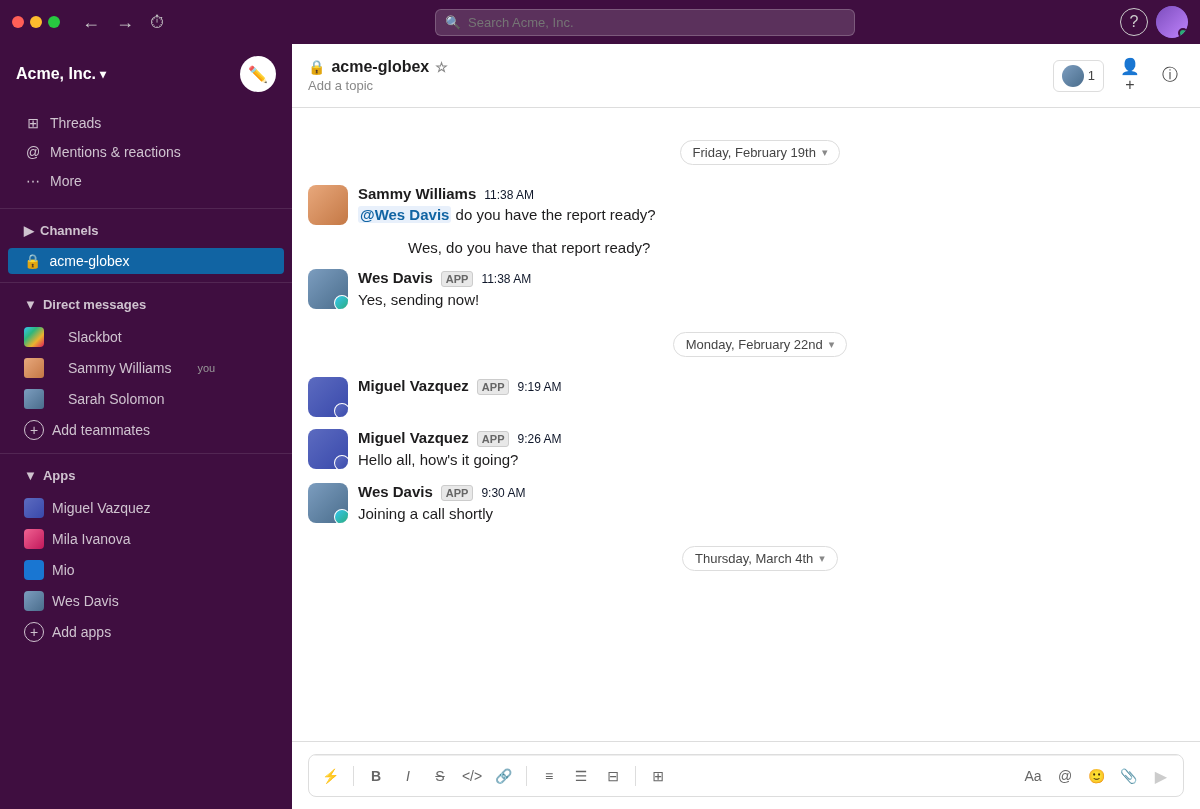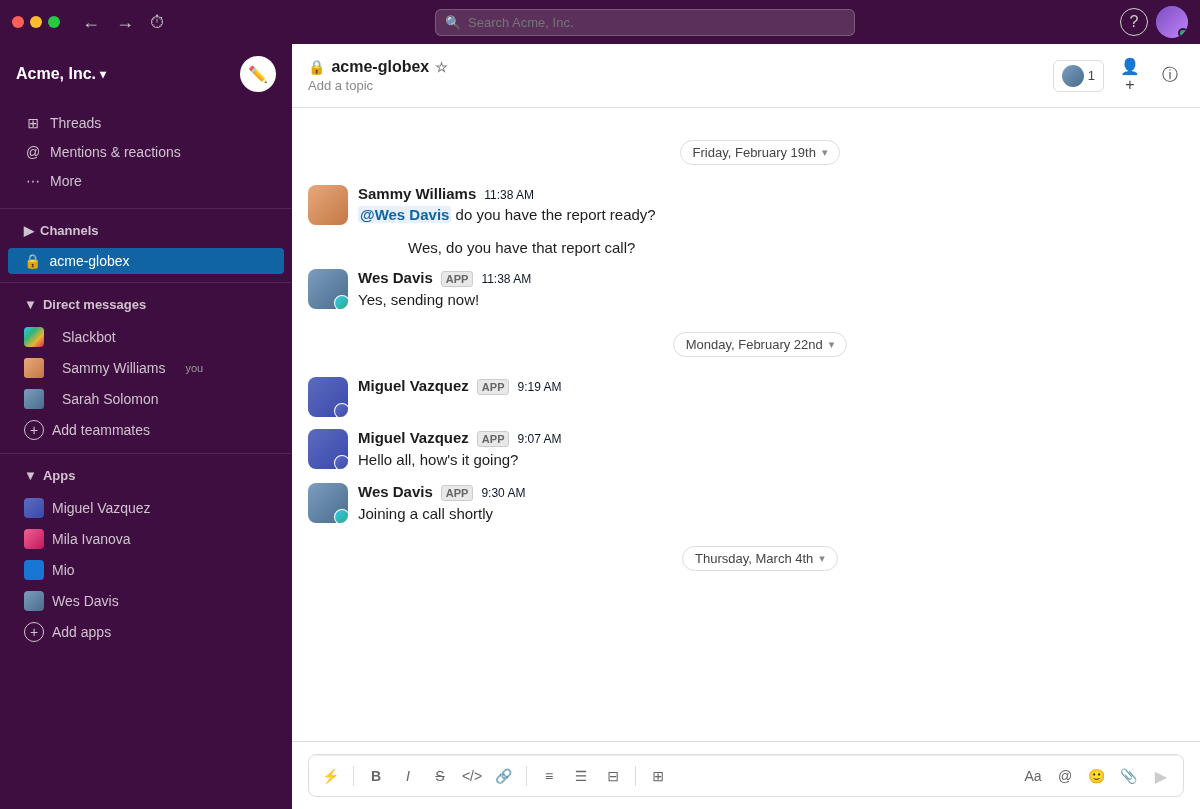--- a/index.html
+++ b/index.html
@@ -35,21 +35,21 @@
 
     .sidebar-nav { padding: 4px 0; }
     .sidebar-item { display: flex; align-items: center; gap: 8px; padding: 6px 16px; color: #cfc3cf; font-size: 14px; cursor: pointer; border-radius: 4px; margin: 1px 8px; }
     .sidebar-item-icon { width: 18px; text-align: center; font-size: 14px; }
 
     .sidebar-section { padding: 6px 16px; color: #cfc3cf; font-size: 13px; font-weight: 600; cursor: pointer; display: flex; align-items: center; gap: 6px; margin: 4px 8px; border-radius: 4px; }
 
     .sidebar-channel { display: flex; align-items: center; gap: 8px; padding: 5px 16px; color: #cfc3cf; font-size: 14px; cursor: pointer; border-radius: 4px; margin: 1px 8px; }
     .sidebar-channel.active { background: #1164a3; color: #fff; }
 
-    .dm-item { display: flex; align-items: center; gap: 18px; padding: 5px 16px; color: #cfc3cf; font-size: 14px; cursor: pointer; border-radius: 4px; margin: 1px 8px; }
+    .dm-item { display: flex; align-items: center; gap: 24px; padding: 5px 16px; color: #cfc3cf; font-size: 14px; cursor: pointer; border-radius: 4px; margin: 1px 8px; }
     .dm-avatar { width: 20px; height: 20px; border-radius: 3px; flex-shrink: 0; }
     .dm-avatar-slackbot { background: linear-gradient(135deg, #36c5f0, #2eb67d, #ecb22e, #e01e5a); border-radius: 4px; }
     .dm-avatar-sammy { background: linear-gradient(135deg, #e8a87c, #c47845); border-radius: 3px; }
     .dm-avatar-sarah { background: linear-gradient(135deg, #7c9dbf, #4a6d8c); border-radius: 3px; }
     .you-badge { font-size: 11px; color: #999; margin-left: 2px; }
 
     .add-item { display: flex; align-items: center; gap: 8px; padding: 5px 16px; color: #cfc3cf; font-size: 14px; cursor: pointer; border-radius: 4px; margin: 1px 8px; }
     .add-icon { width: 20px; height: 20px; border-radius: 50%; border: 1.5px solid #cfc3cf; display: flex; align-items: center; justify-content: center; font-size: 14px; flex-shrink: 0; }
 
     .sidebar-divider { height: 1px; background: rgba(255,255,255,0.1); margin: 8px 0; }
@@ -273,21 +273,21 @@
             <span class="msg-time">11:38 AM</span>
           </div>
           <div class="msg-text">
             <span class="msg-mention">@Wes Davis</span><span> do you have the report ready?</span>
           </div>
         </div>
       </div>
 
       <div class="msg-continuation message-group">
         <div style="width:40px; flex-shrink:0;"></div>
-        <div class="msg-text">Wes, do you have that report call?</div>
+        <div class="msg-text">Wes, do you have that report ready?</div>
       </div>
 
       <div class="message-group">
         <div class="msg-avatar avatar-wes" style="position:relative;">
           <div class="app-badge-overlay">
             <div class="app-badge-inner"></div>
           </div>
         </div>
         <div class="msg-content">
           <div class="msg-header">
@@ -324,21 +324,21 @@
       <div class="message-group">
         <div class="msg-avatar avatar-miguel" style="position:relative;">
           <div class="app-badge-overlay">
             <div class="app-badge-inner" style="background: linear-gradient(135deg, #5c6bc0, #3949ab);"></div>
           </div>
         </div>
         <div class="msg-content">
           <div class="msg-header">
             <span class="msg-sender">Miguel Vazquez</span>
             <span class="app-tag">APP</span>
-            <span class="msg-time">9:07 AM</span>
+            <span class="msg-time">9:26 AM</span>
           </div>
           <div class="msg-text">Hello all, how's it going?</div>
         </div>
       </div>
 
       <div class="message-group">
         <div class="msg-avatar avatar-wes" style="position:relative;">
           <div class="app-badge-overlay">
             <div class="app-badge-inner"></div>
           </div>

